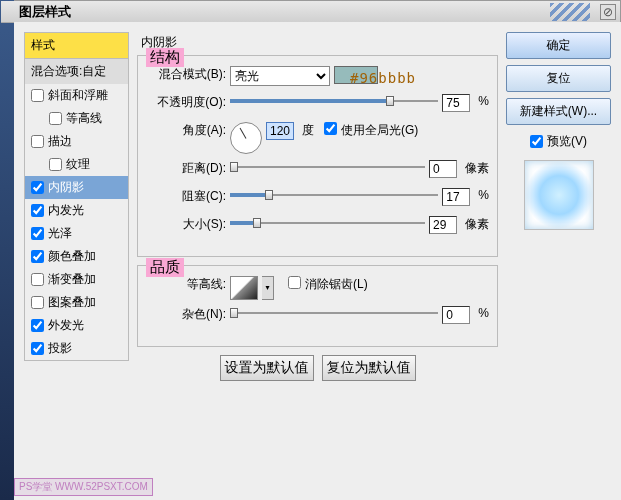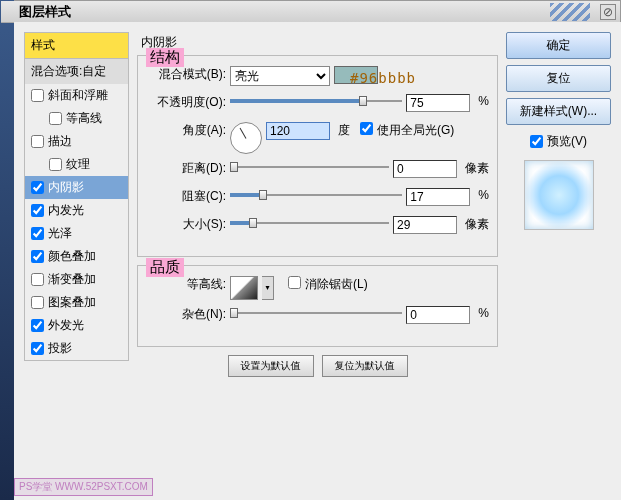--- a/index.html
+++ b/index.html
@@ -24,28 +24,28 @@
 .group { border: 1px solid #bbb; padding: 10px 8px 12px 8px; position: relative; margin-bottom: 8px; }
 .group-label { position: absolute; top: -8px; left: 8px; background: #f9a8d4; padding: 0 4px; font-size: 15px; }
 .row { display: flex; align-items: flex-start; margin-bottom: 6px; gap: 4px; min-height: 22px; }
 .row .lbl { width: 80px; text-align: right; font-size: 12px; }
 select { width: 100px; height: 20px; border: 1px solid #888; background: #fff; font-size: 12px; }
 .swatch { width: 44px; height: 18px; background: #96bbbb; border: 1px solid #666; }
 .slider { flex: 1; height: 14px; position: relative; }
 .slider-track { position: absolute; top: 6px; left: 0; right: 0; height: 2px; background: #999; }
 .slider-fill { position: absolute; top: 5px; left: 0; height: 4px; background: #5a8ac0; }
 .slider-thumb { position: absolute; top: 2px; width: 8px; height: 10px; background: linear-gradient(to bottom, #fff, #ccc); border: 1px solid #666; }
-.numbox { width: 64px; height: 18px; border: 1px inset #888; background: #fff; padding: 1px 3px; font-size: 12px; }
+.numbox { width: 28px; height: 18px; border: 1px inset #888; background: #fff; padding: 1px 3px; font-size: 12px; }
 .unit { font-size: 12px; margin-left: 4px; }
 .angle-dial { width: 32px; height: 32px; border: 1px solid #888; border-radius: 50%; background: #fff; position: relative; }
 .angle-dial::after { content: ""; position: absolute; left: 50%; top: 50%; width: 12px; height: 1px; background: #333; transform-origin: left; transform: rotate(-120deg); }
 .contour-box { width: 28px; height: 24px; border: 1px solid #888; background: linear-gradient(135deg, #fff 0%, #fff 45%, #888 50%, #222 100%); }
 .contour-arrow { width: 12px; height: 24px; border: 1px solid #888; border-left: none; background: #ddd; text-align: center; line-height: 22px; font-size: 8px; }
 .btn-row { display: flex; gap: 8px; justify-content: center; margin-top: 4px; }
-.btn { background: linear-gradient(to bottom, #f8f8f8, #d8d8d8); border: 1px solid #888; padding: 3px 12px; font-size: 10px; cursor: pointer; }
+.btn { background: linear-gradient(to bottom, #f8f8f8, #d8d8d8); border: 1px solid #888; padding: 3px 4px; font-size: 14px; cursor: pointer; }
 .col-right { width: 105px; display: flex; flex-direction: column; gap: 6px; align-items: stretch; }
 .rbtn { background: linear-gradient(to bottom, #f0f6ff, #c8dcf0); border: 1px solid #6a8ab0; padding: 4px 0; text-align: center; font-size: 12px; cursor: pointer; border-radius: 2px; }
 .rbtn.ok { background: linear-gradient(to bottom, #e8f0ff, #b0cef0); font-weight: normal; }
 .preview-row { display: flex; align-items: center; gap: 4px; justify-content: center; margin-top: 2px; }
 .preview-box { width: 70px; height: 70px; border: 1px solid #bbb; background: radial-gradient(circle, #d0f0ff 0%, #a0d8ff 40%, #fff 70%); margin: 4px auto 0; box-shadow: inset 0 0 10px rgba(120,180,220,0.6); }
 .annot { position: absolute; color: #a16207; font-size: 14px; font-family: monospace; letter-spacing: 1px; }
 .watermark { position: absolute; left: 14px; bottom: 4px; font-size: 10px; color: #c080c0; background: rgba(200,150,200,0.2); padding: 1px 4px; border: 1px solid #c080c0; }
 </style>
 </head>
 <body>

